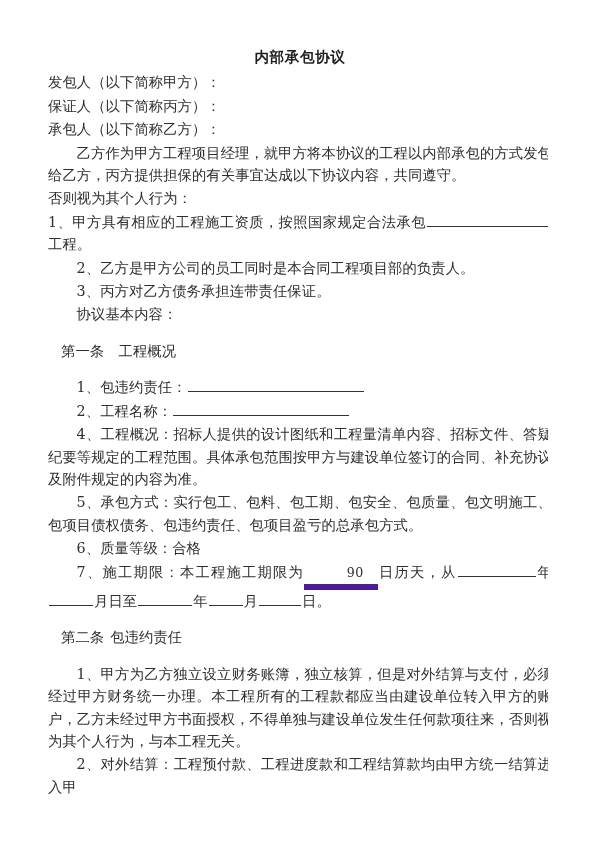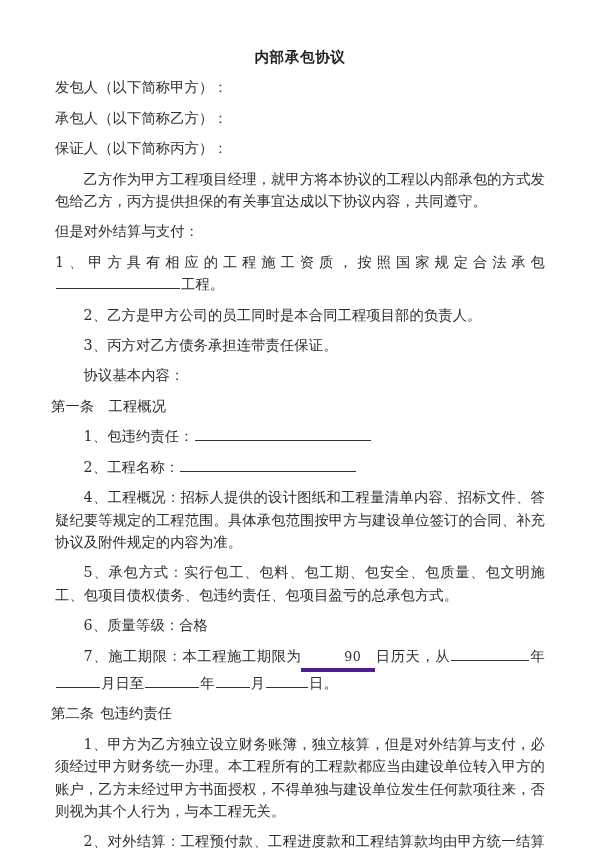--- a/index.html
+++ b/index.html
@@ -33,44 +33,44 @@
   .doc-title {
     text-align: center;
     font-weight: bold;
     font-size: 14.6px;
     line-height: 22.4px;
     letter-spacing: 0.6px;
     margin: 0 0 3px 0;
     color: #1f1f1f;
   }
   .para {
-    margin: 8px;
+    margin: 1px;
     text-align: justify;
     text-justify: inter-character;
     white-space: normal;
   }
   .indent-1 { text-indent: 2em; }
   .indent-0 { text-indent: 0; }
   .no-justify { text-align: left; }
   .heading-line {
     text-align: left;
-    margin: 4px;
+    margin: 14px;
   }
   .blank {
     display: inline-block;
     border-bottom: 1px solid #333;
     vertical-align: baseline;
     height: 1.05em;
     margin: 0 1px;
   }
   .blank-field-long { width: 176px; }
   .blank-field-mid  { width: 124px; }
   .blank-num {
     display: inline-block;
-    border-bottom: 4px solid #4c1d95;
+    border-bottom: 6px solid #4c1d95;
     text-align: center;
     vertical-align: baseline;
     min-width: 74px;
     font-size: 12.6px;
     letter-spacing: 0.5px;
   }
   .blank-yr { width: 78px; }
   .blank-mo { width: 44px; }
   .blank-yr2 { width: 54px; }
   .blank-mo2 { width: 34px; }
@@ -82,26 +82,26 @@
 </style>
 </head>
 <body>
 
 <div class="page">
   <div class="doc-body">
 
     <div class="doc-title">内部承包协议</div>
 
     <p class="para indent-0 no-justify">发包人（以下简称甲方）：</p>
+    <p class="para indent-0 no-justify">保证人（以下简称丙方）：</p>
     <p class="para indent-0 no-justify">承包人（以下简称乙方）：</p>
-    <p class="para indent-0 no-justify">保证人（以下简称丙方）：</p>
 
     <p class="para indent-1">乙方作为甲方工程项目经理，就甲方将本协议的工程以内部承包的方式发包给乙方，丙方提供担保的有关事宜达成以下协议内容，共同遵守。</p>
 
-    <p class="para indent-0 no-justify">但是对外结算与支付：</p>
+    <p class="para indent-0 no-justify">否则视为其个人行为：</p>
 
     <p class="para indent-0"><span>1、</span><span>甲方具有相应的工程施工资质，按照国家规定合法承包</span><span class="blank blank-field-mid"></span><span>工程。</span></p>
 
     <p class="para indent-1"><span>2、</span><span>乙方是甲方公司的员工同时是本合同工程项目部的负责人。</span></p>
 
     <p class="para indent-1"><span>3、</span><span>丙方对乙方债务承担连带责任保证。</span></p>
 
     <p class="para indent-1 no-justify">协议基本内容：</p>
 
     <p class="para heading-line indent-0"><span>第一条</span><span class="fullspace"></span><span>工程概况</span></p>

